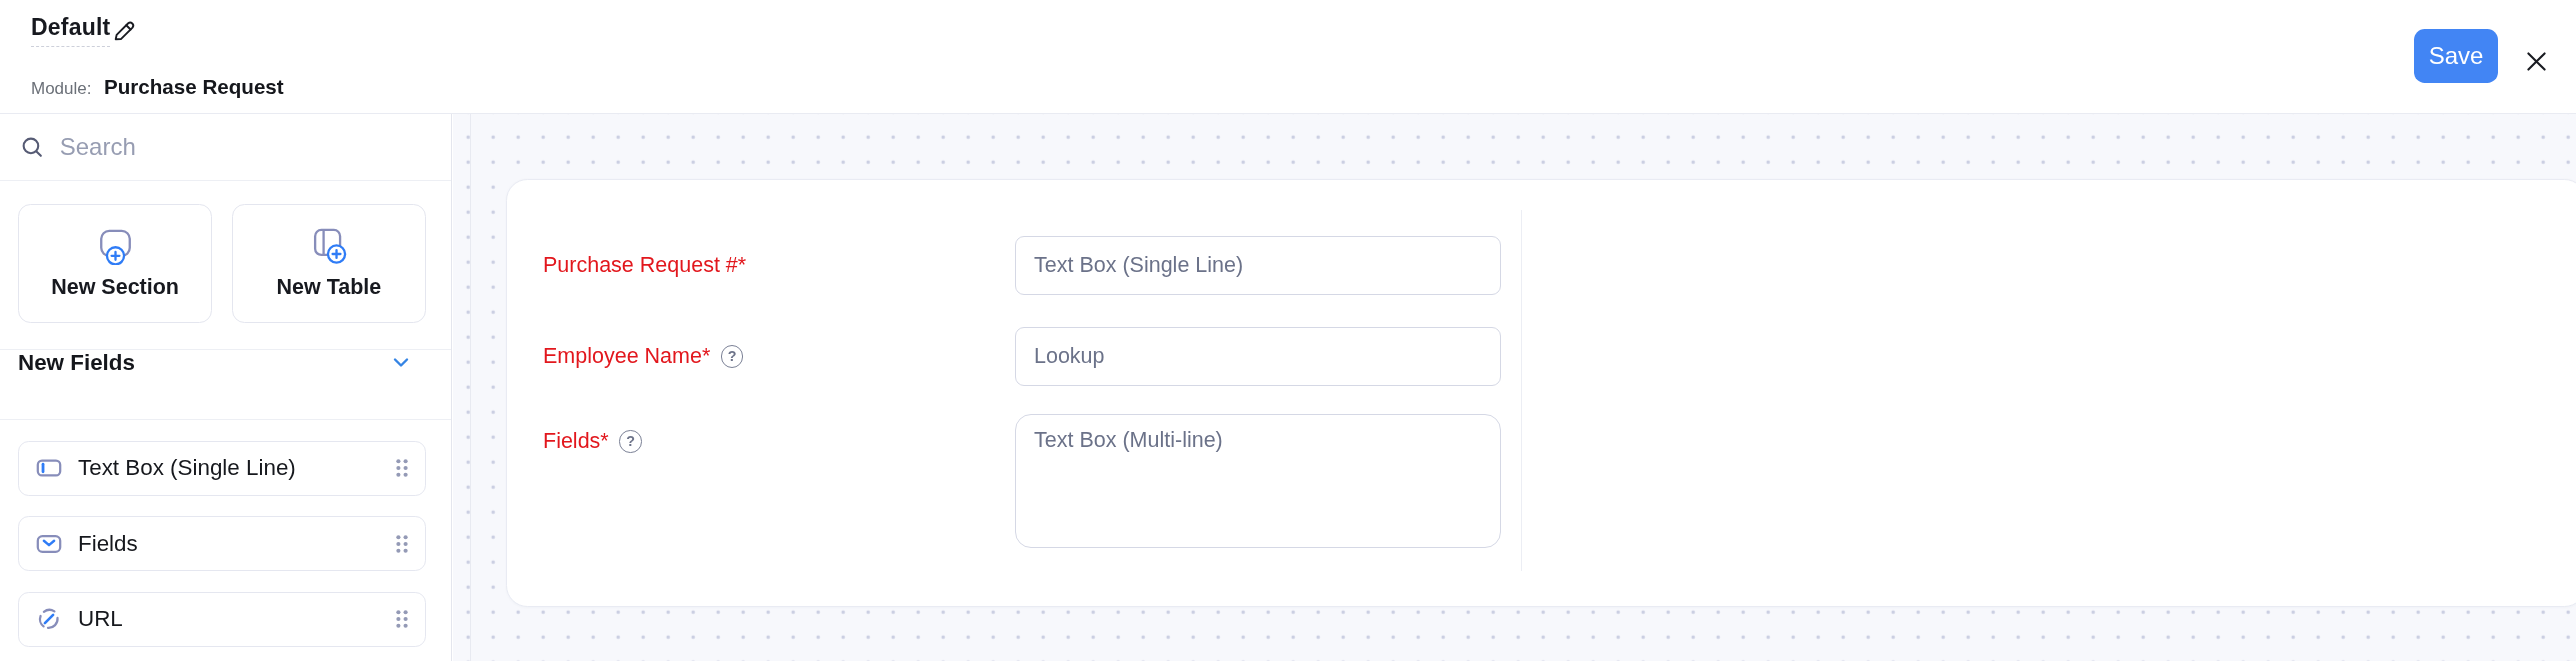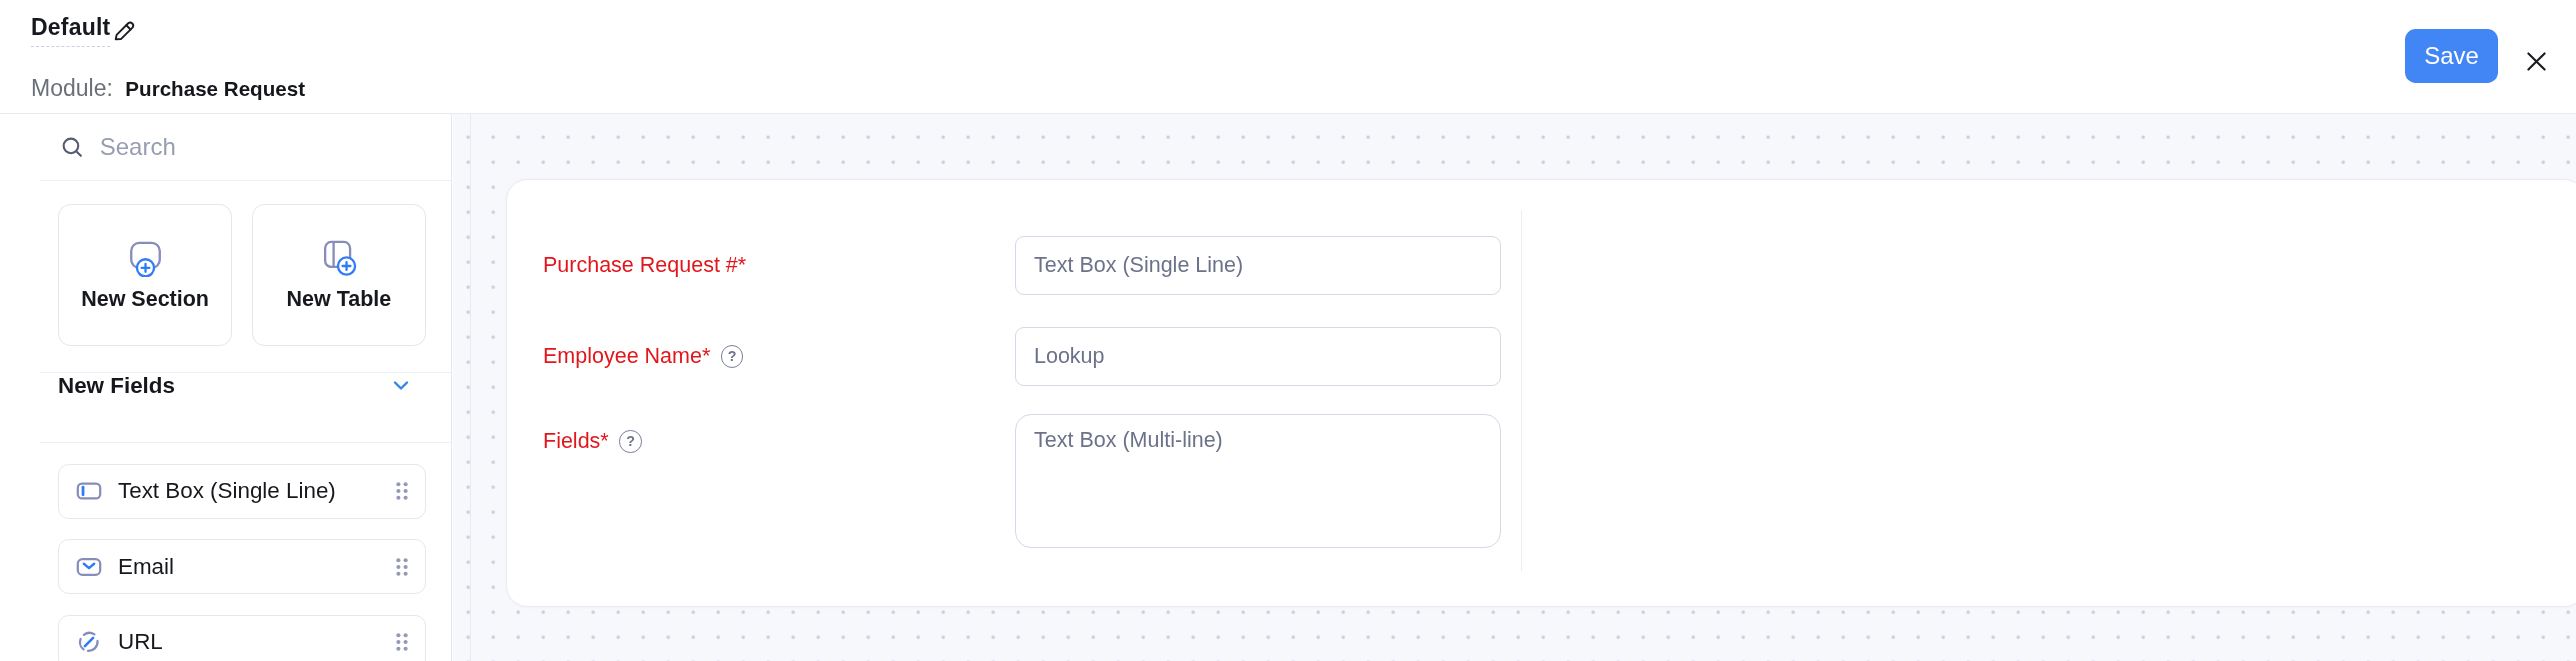--- a/index.html
+++ b/index.html
@@ -7,37 +7,37 @@
     font-family:"Liberation Sans","DejaVu Sans",sans-serif; background:#ffffff; color:#16181d; }
 
   
   .header { position:absolute; left:0; top:0; width:2576px; height:114px; background:#fff;
     border-bottom:0.9px solid #e9ebf2; z-index:5; }
   .title-row { position:absolute; left:31px; top:14.3px; display:flex; align-items:center; }
   .page-title { font-size:23px; font-weight:700; color:#17191f; letter-spacing:0.2px;
     border-bottom:1.8px dashed #cdd0da; padding-bottom:4.5px; }
   .pencil-btn { width:29px; height:29px; display:flex; align-items:center; justify-content:center; cursor:pointer; }
   .module-row { position:absolute; left:31px; top:75px; display:flex; align-items:baseline; gap:12.5px; }
-  .module-label { font-size:23px; color:#6b7078; }
+  .module-label { font-size:17px; color:#6b7078; }
   .module-value { font-size:20.6px; font-weight:700; color:#15171c; }
-  .save-btn { position:absolute; right:78px; top:29px; width:93px; height:54px; border:none;
+  .save-btn { position:absolute; right:78px; top:29px; width:84px; height:54px; border:none;
     border-radius:10.7px; background:var(--accent,#4285f4); color:#fff; font-size:24px;
     font-family:inherit; display:flex; align-items:center; justify-content:center; cursor:pointer; }
   .close-btn { position:absolute; right:24px; top:45px; width:32px; height:32px; display:flex;
     align-items:center; justify-content:center; cursor:pointer; background:none; border:none; }
 
   
   .sidebar { position:absolute; left:0; top:114px; width:452px; height:548px; background:#fff;
-    border-right:0.9px solid #e4e6ee; z-index:4;padding-left:40px; }
+    border-right:0.9px solid #e4e6ee; z-index:4; }
   .search-row { height:67px; border-bottom:0.9px solid #edeff4; display:flex; align-items:center;
     padding:0 19.7px; gap:15px; }
   .search-input { border:none; outline:none; flex:1; font-size:24px; font-family:inherit; color:#3a3f52; background:transparent; }
   .search-input::placeholder { color:#979db2; }
   .create-row { display:flex; gap:19.7px; padding:23px 25px 0 18px; }
-  .create-card { flex:1; height:142px; border:0.9px solid #e4e6ef; border-radius:12.5px; background:#fff;
+  .create-card { flex:1; height:119px; border:0.9px solid #e4e6ef; border-radius:12.5px; background:#fff;
     display:flex; flex-direction:column; align-items:center; justify-content:center; gap:10px; cursor:pointer; }
   .create-card span.lbl { font-size:21.5px; font-weight:700; color:#17191f; }
   .newfields-row { margin-top:26px; height:71px; border-top:0.9px solid #edeff4; border-bottom:0.9px solid #edeff4;
     display:flex; align-items:flex-start; justify-content:space-between; padding:0 38px 0 18px; cursor:pointer; }
   .newfields-title { font-size:22.4px; font-weight:700; color:#15171c; }
   .fields-list { padding:20.6px 25px 0 18px; display:flex; flex-direction:column; gap:20.6px; }
   .field-item { height:55px; border:0.9px solid #e5e7f0; border-radius:10.7px; background:#fff;
     display:flex; align-items:center; padding:0 14.3px 0 16px; gap:15px; cursor:grab; }
   .field-item .lbl { font-size:22.4px; color:#16181d; flex:1; font-weight:500; }
 
@@ -164,21 +164,21 @@
       </span>
     </div>
 
     <div class="field-item">
       <span>
         <svg width="28" height="28" viewBox="0 0 30 30" fill="none">
           <rect x="3" y="6.5" width="24" height="17" rx="5" stroke="#878dba" stroke-width="2.4"></rect>
           <path d="M9.5 11.5 L15 16.2 L20.5 11.5" stroke="#2f7cf6" stroke-width="2.6" stroke-linecap="round" stroke-linejoin="round"></path>
         </svg>
       </span>
-      <span class="lbl">Email</span>
+      <span class="lbl">Fields</span>
       <span>
         <svg width="18" height="28" viewBox="0 0 20 31" fill="#949ab6">
           <circle cx="6" cy="8" r="2.3"></circle>
             <circle cx="14" cy="8" r="2.3"></circle>
           <circle cx="6" cy="15.5" r="2.3"></circle>
             <circle cx="14" cy="15.5" r="2.3"></circle>
           <circle cx="6" cy="23" r="2.3"></circle>
             <circle cx="14" cy="23" r="2.3"></circle>
         </svg>
       </span>

